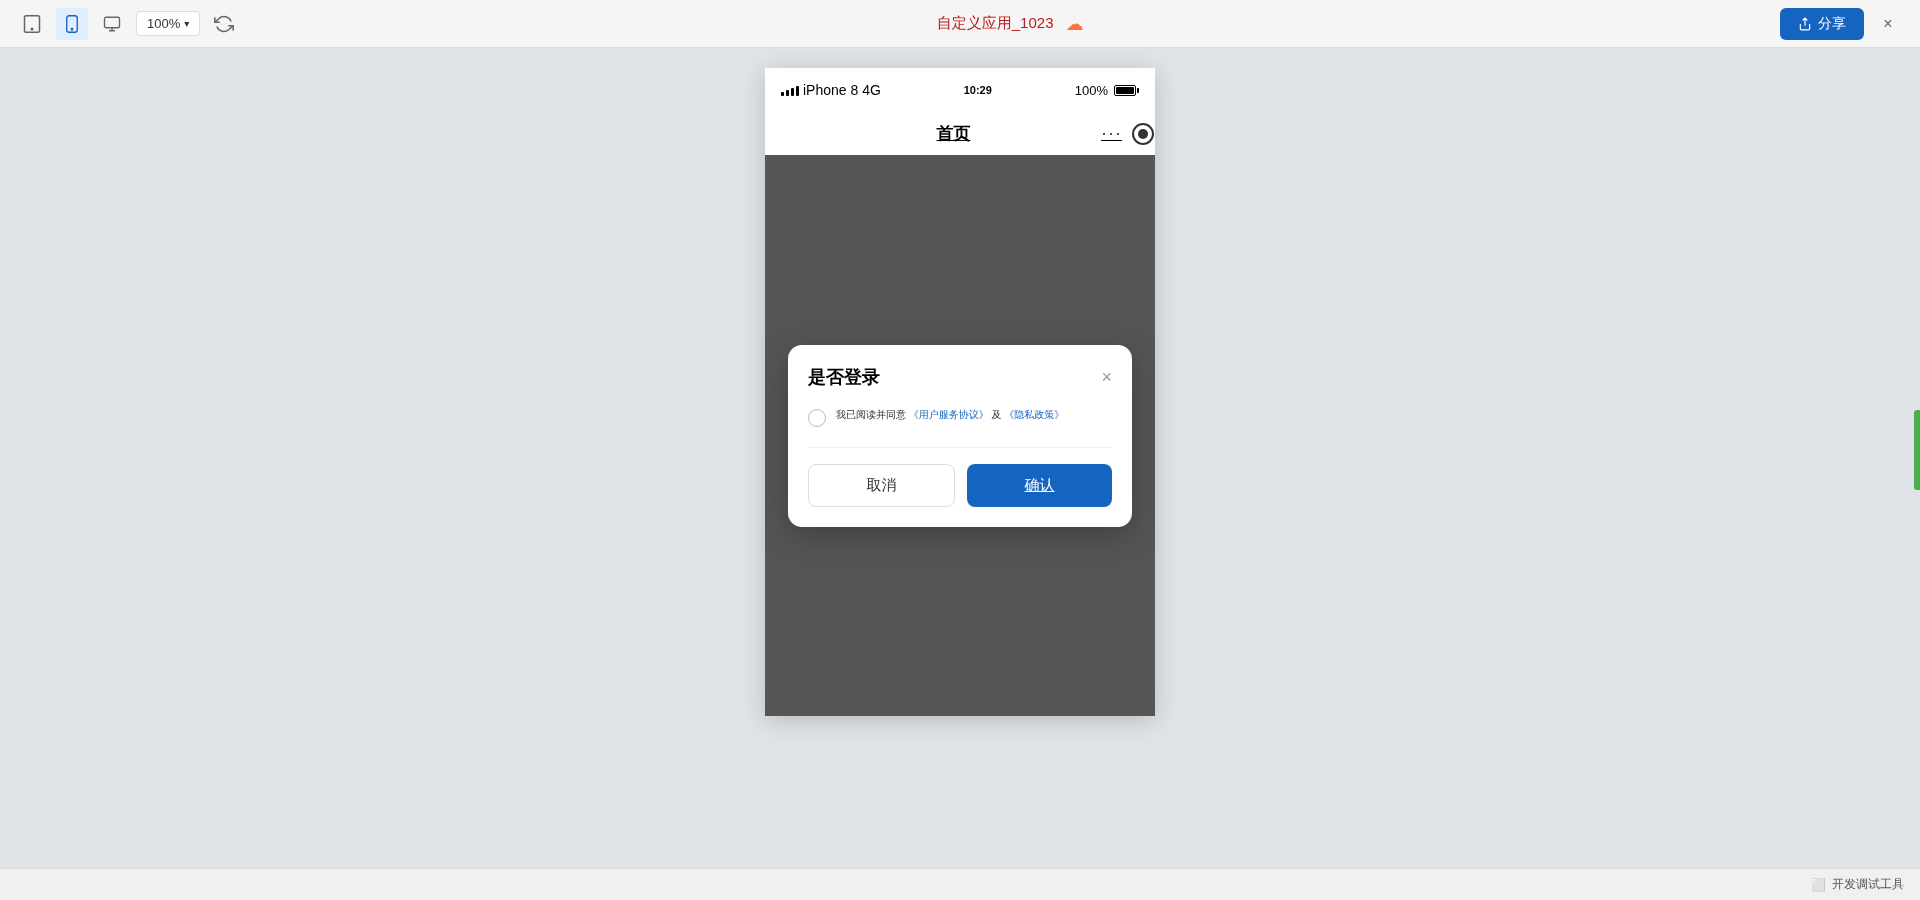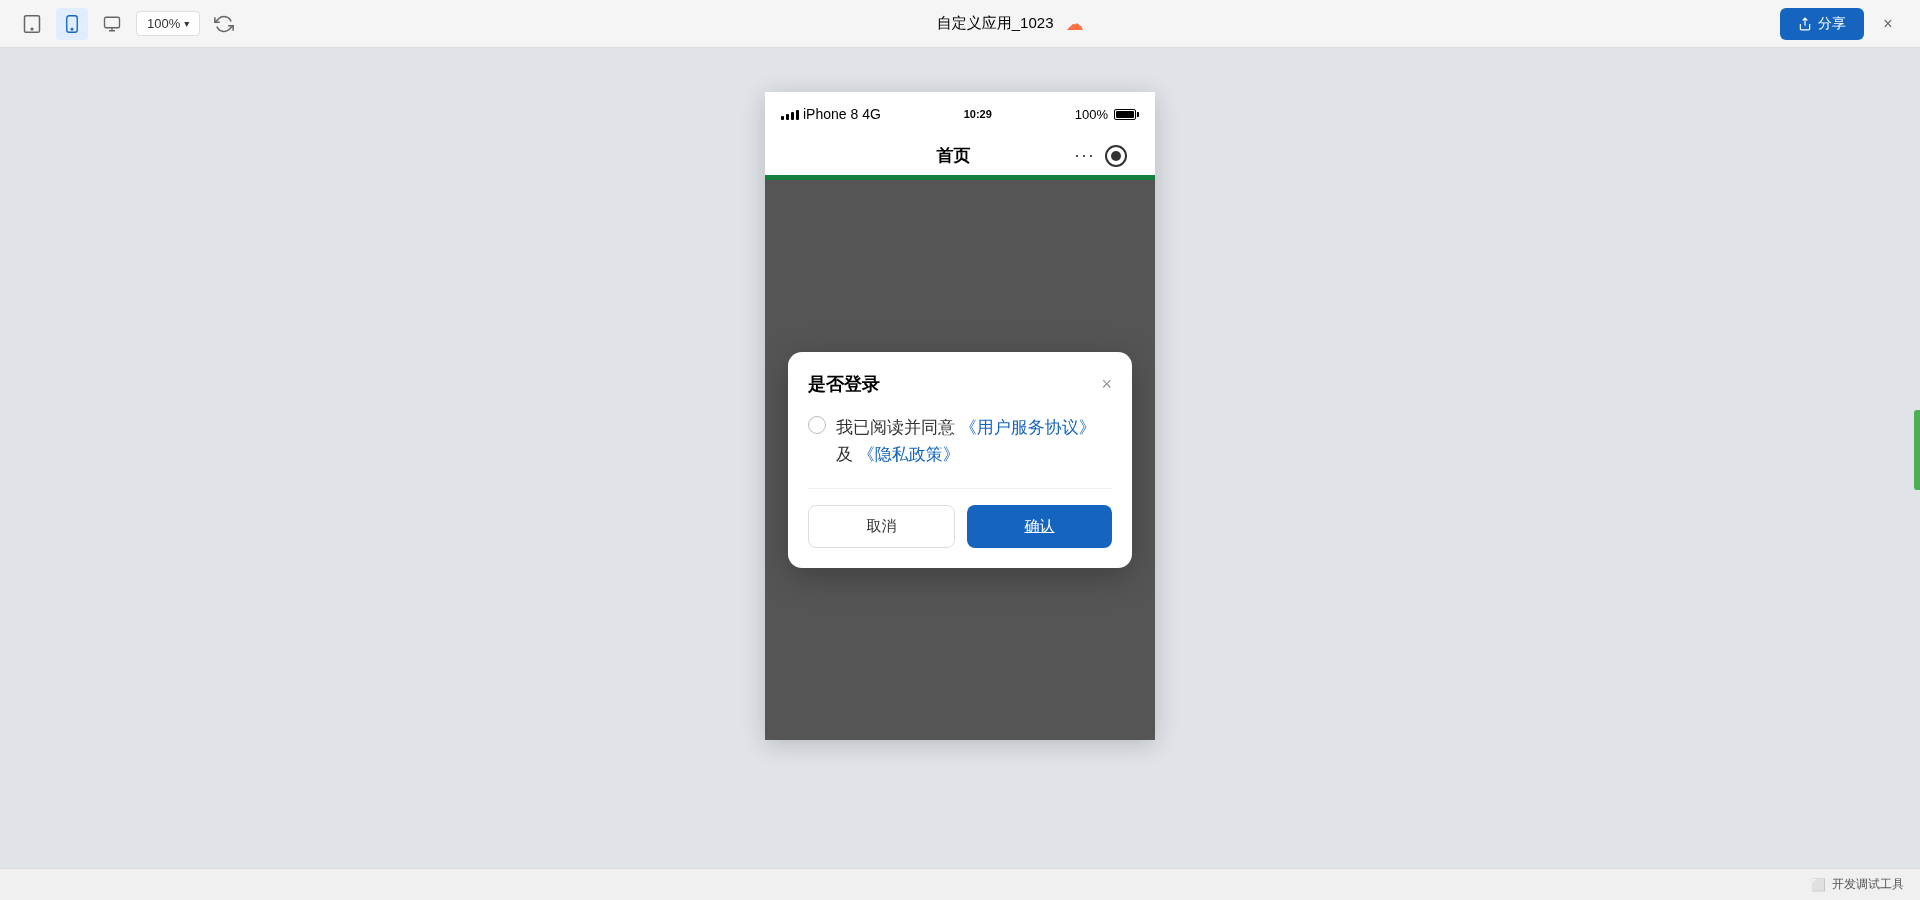--- a/index.html
+++ b/index.html
@@ -53,21 +53,21 @@
     }
     .toolbar-center {
       flex: 1;
       display: flex;
       justify-content: center;
       align-items: center;
       gap: 12px;
     }
     .toolbar-title {
       font-size: 15px;
-      color: #000000;
+      color: #b91c1c;
       font-weight: 500;
     }
     .toolbar-cloud-icon {
       color: #ff7043;
       font-size: 18px;
     }
     .toolbar-right {
       display: flex;
       align-items: center;
       gap: 8px;
@@ -108,21 +108,20 @@
     }
 
     
     .phone-frame {
       width: 390px;
       background: #fff;
       border-radius: 0;
       overflow: hidden;
       box-shadow: 0 4px 24px rgba(0,0,0,0.18);
       position: relative;
-      margin-top: 24px;
     }
 
     
     .status-bar {
       background: #fff;
       height: 44px;
       display: flex;
       align-items: center;
       justify-content: space-between;
       padding: 0 16px;
@@ -160,22 +159,23 @@
       font-size: 13px;
     }
 
     
     .app-navbar {
       background: #fff;
       height: 44px;
       display: flex;
       align-items: center;
       justify-content: space-between;
-      padding: 0 28px;
-      border-bottom: 5px solid #15803d;
+      padding: 0 1px;
+      border-bottom: 1px solid #15803d;
+      text-decoration: underline;
     }
     .app-navbar-title {
       font-size: 17px;
       font-weight: 600;
       color: #000;
     }
     .app-navbar-right {
       display: flex;
       align-items: center;
       gap: 10px;
@@ -253,21 +253,21 @@
     }
     .checkbox-circle {
       width: 18px;
       height: 18px;
       border-radius: 50%;
       border: 1.5px solid #bbb;
       margin-top: 2px;
       flex-shrink: 0;
     }
     .agreement-text {
-      font-size: 17px;
+      font-size: 10px;
       color: #333;
       line-height: 1.6;
     }
     .agreement-link {
       color: #1565c0;
     }
     .dialog-divider {
       height: 1px;
       background: #eee;
       margin: 16px 0 16px 0;

